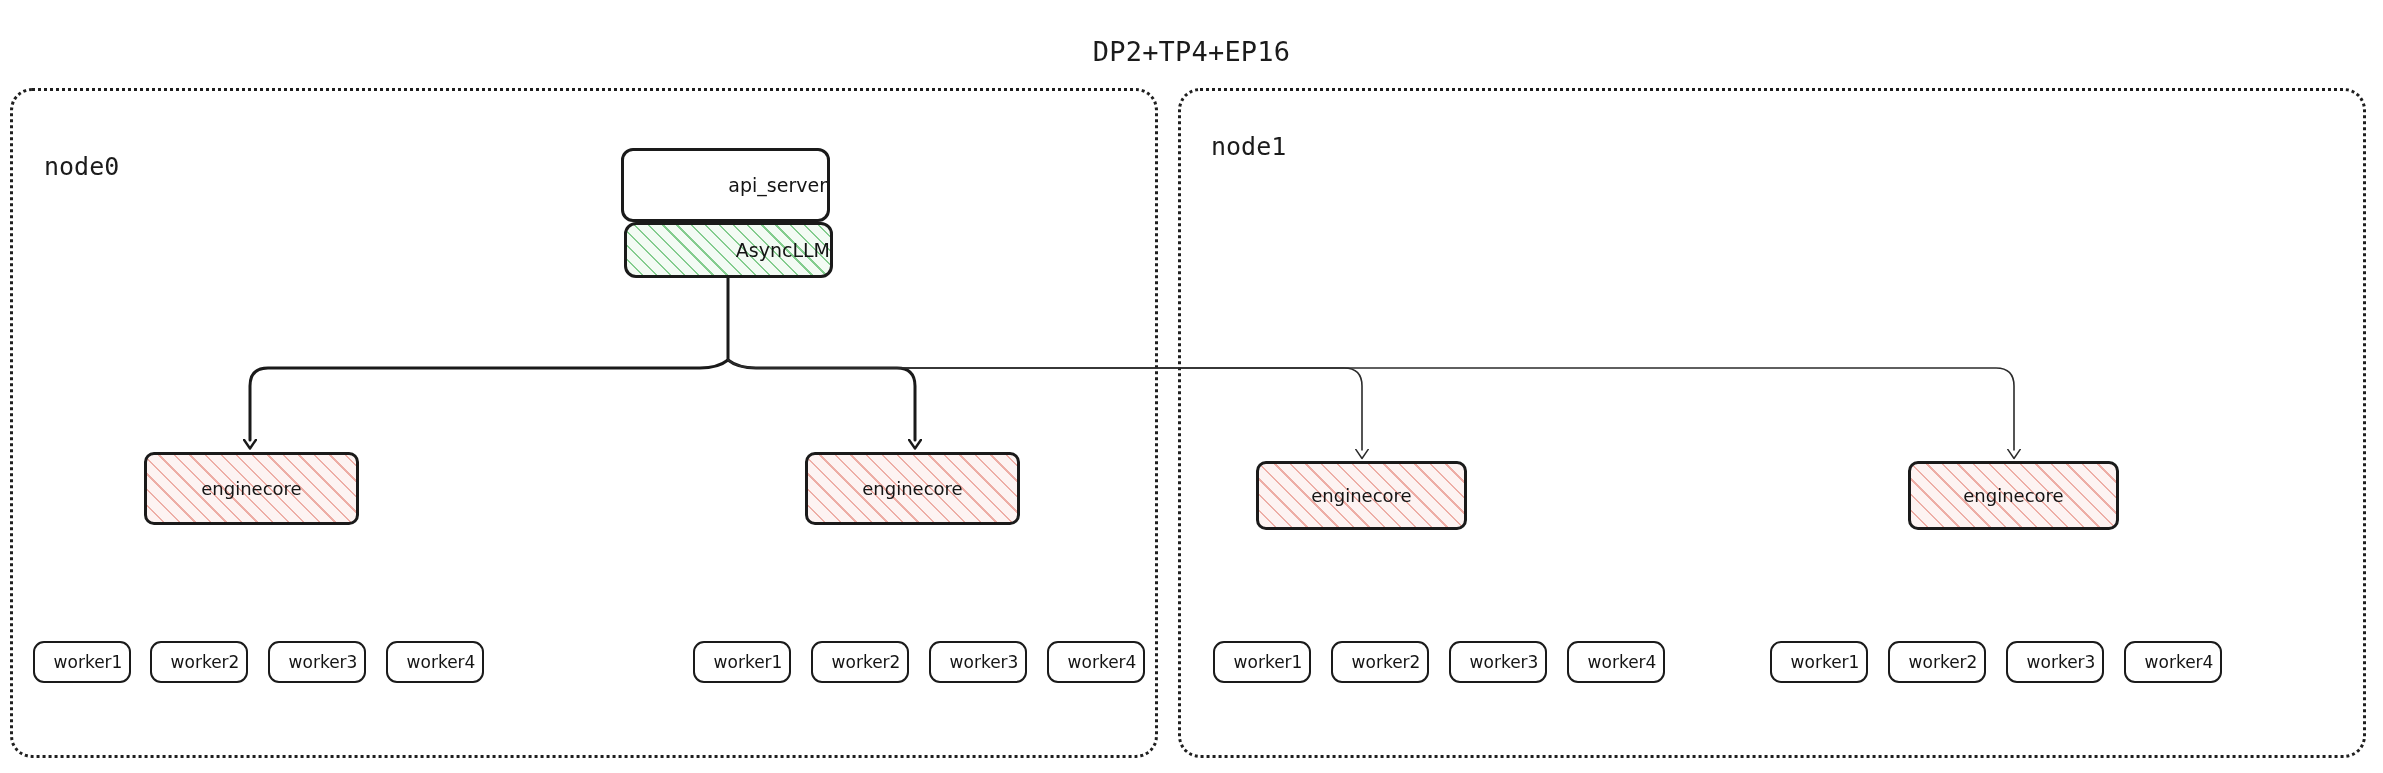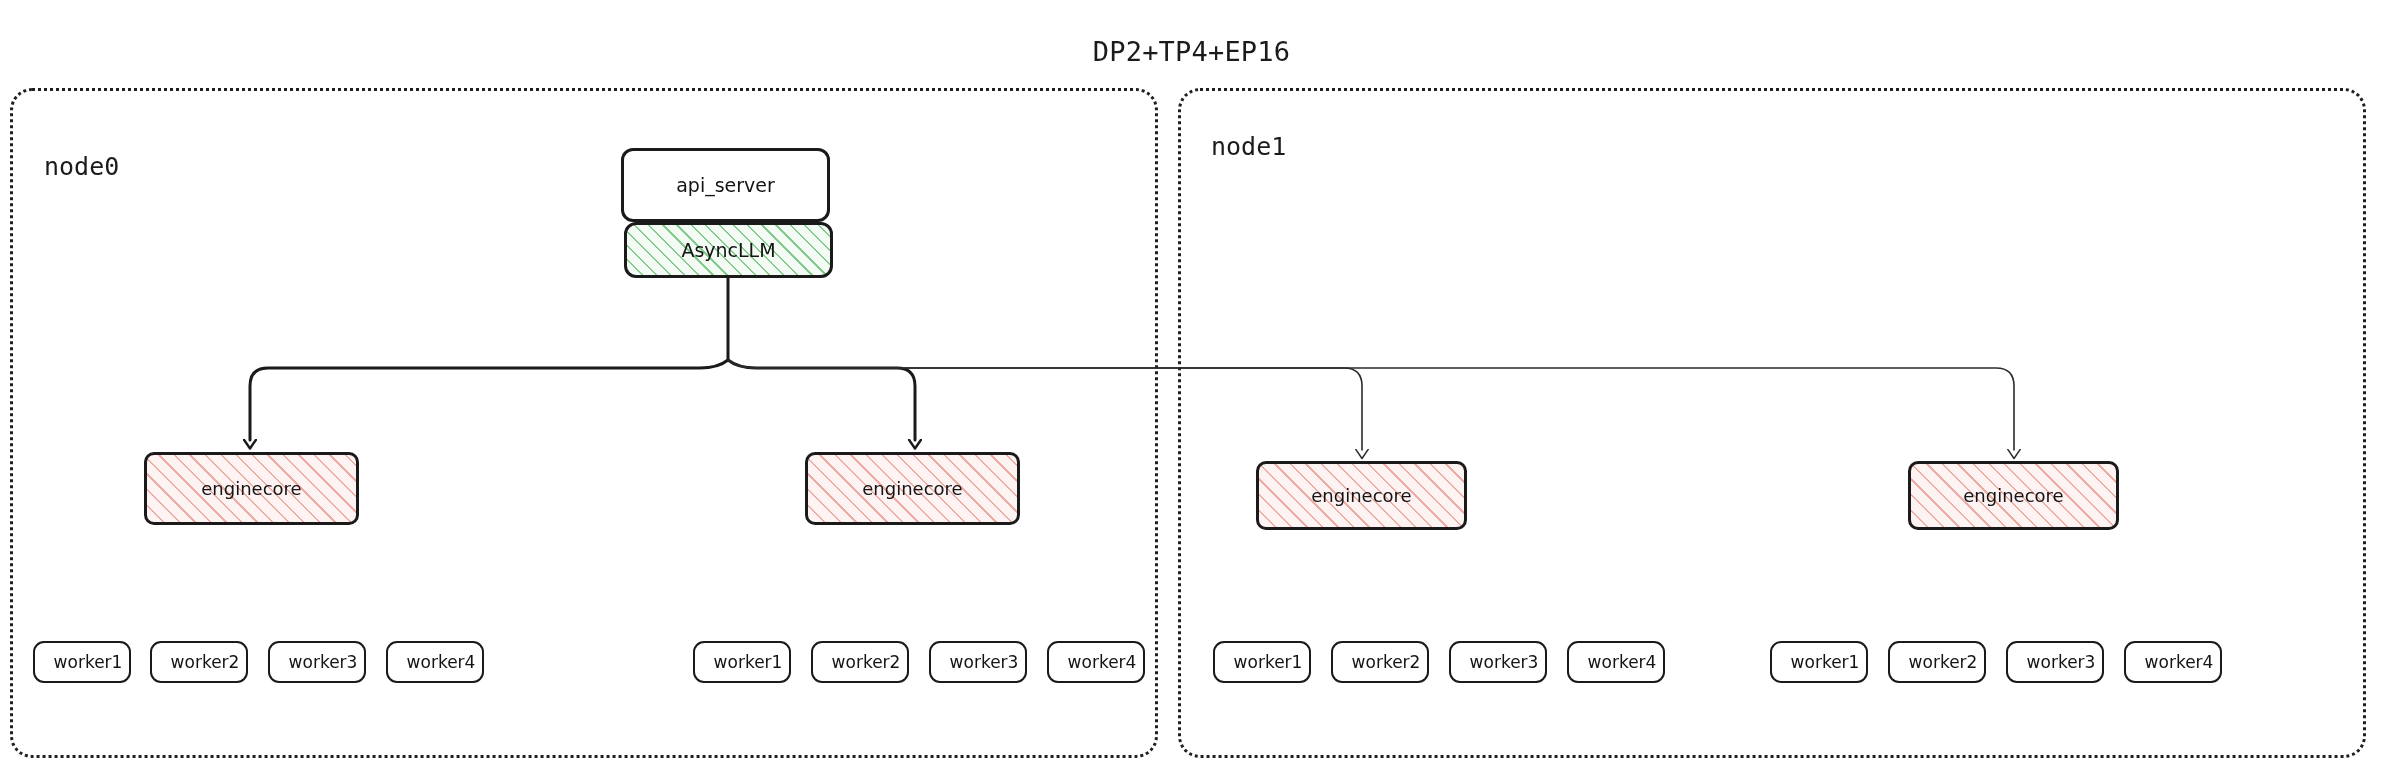--- a/index.html
+++ b/index.html
@@ -121,24 +121,24 @@
 </head>
 <body>
 
 <div id="diagram-root">
 
   <div class="diagram-title">DP2+TP4+EP16</div>
 
   <div class="node-container" style="left:10px; top:88px; width:1148px; height:670px;"></div>
   <div class="node-label" style="left:44px; top:132px;margin-top:20px;">node0</div>
 
-  <div class="box stack-box-top" style="left:621px; top:148px; width:209px; height:74px;">
+  <div class="box stack-box-top" style="left:621px; top:148px; width:209px; height:74px;justify-content:flex-end;">
     <span class="box-label">api_server</span>
   </div>
-  <div class="box hatch-green stack-box-bottom" style="left:624px; top:222px; width:209px; height:56px;">
+  <div class="box hatch-green stack-box-bottom" style="left:624px; top:222px; width:209px; height:56px;justify-content:flex-end;">
     <span class="box-label">AsyncLLM</span>
   </div>
 
   <div class="box hatch-pink enginecore-box" style="left:144px; top:452px; width:215px; height:73px;">
     <span class="box-label">enginecore</span>
   </div>
   <div class="box hatch-pink enginecore-box" style="left:805px; top:452px; width:215px; height:73px;">
     <span class="box-label">enginecore</span>
   </div>
 

